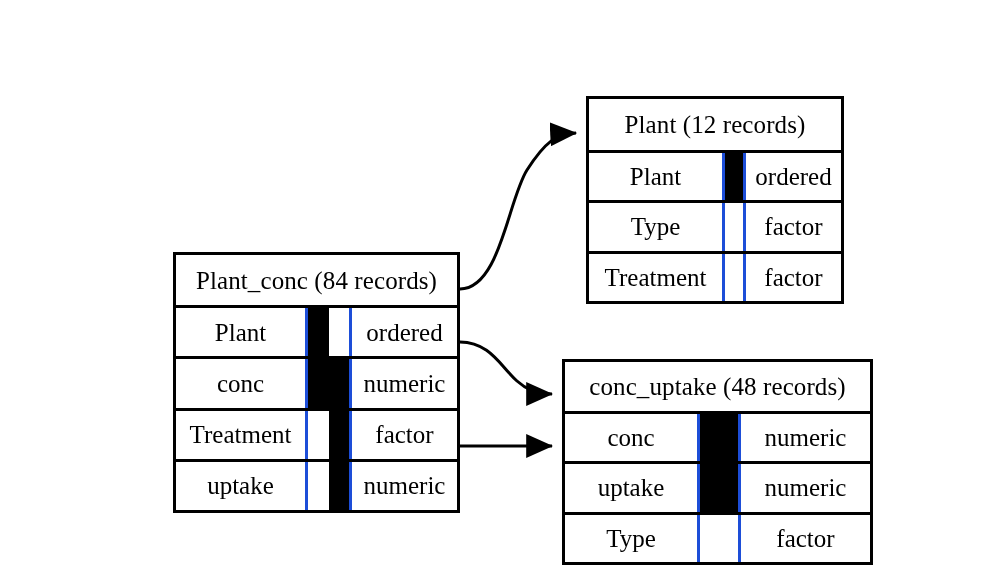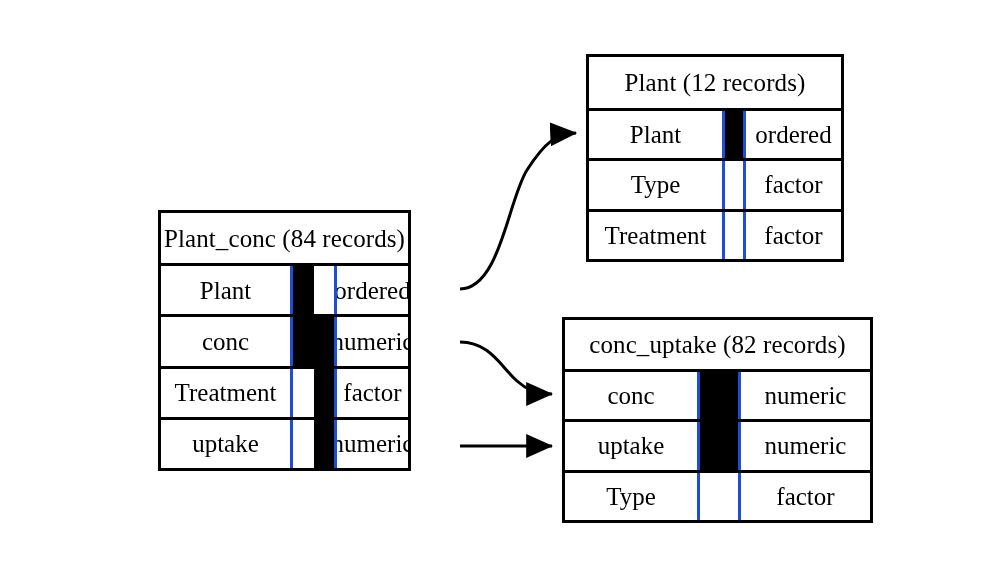--- a/index.html
+++ b/index.html
@@ -33,20 +33,21 @@
     pointer-events: none;
   }
 
   .table-box {
     position: absolute;
     border: 3px solid #000000;
     background: #ffffff;
     box-sizing: border-box;
     display: flex;
     flex-direction: column;
+    margin-top: 42px;
   }
 
   .tbl-title {
     box-sizing: border-box;
     border-bottom: 3px solid #000000;
     display: flex;
     align-items: center;
     justify-content: center;
     text-align: center;
     font-size: 25px;
@@ -88,23 +89,23 @@
     box-sizing: border-box;
     height: 100%;
   }
   .key-seg.filled { background: #000000; }
   .key-seg.empty  { background: #ffffff; }
 
   .vsep { border-left: 3px solid #1d4ed8; }
 
   
   #tbl-plant-conc {
-    left: 158px;
+    left: 173px;
     top: 210px;
-    width: 253px;
+    width: 287px;
     height: 261px;
   }
   #tbl-plant-conc .tbl-title { height: 53px; flex: 0 0 53px; }
   #tbl-plant-conc .cell-name { width: 129px; flex: 0 0 129px; }
   #tbl-plant-conc .cell-key  { width: 44px;  flex: 0 0 44px; }
   #tbl-plant-conc .cell-key .key-seg { width: 50%; }
   #tbl-plant-conc .cell-type { flex: 1 1 auto; }
 
   
   #tbl-plant {
@@ -216,21 +217,21 @@
       <div class="cell-name">Treatment</div>
       <div class="cell-key vsep">
         <div class="key-seg empty"></div>
       </div>
       <div class="cell-type vsep">factor</div>
     </div>
   </div>
 
   <div class="table-box" id="tbl-conc-uptake">
 
-    <div class="tbl-title">conc_uptake (82 records)</div>
+    <div class="tbl-title">conc_uptake (48 records)</div>
 
     <div class="tbl-row">
       <div class="cell-name">conc</div>
       <div class="cell-key vsep">
         <div class="key-seg filled"></div>
       </div>
       <div class="cell-type vsep">numeric</div>
     </div>
 
     <div class="tbl-row">

